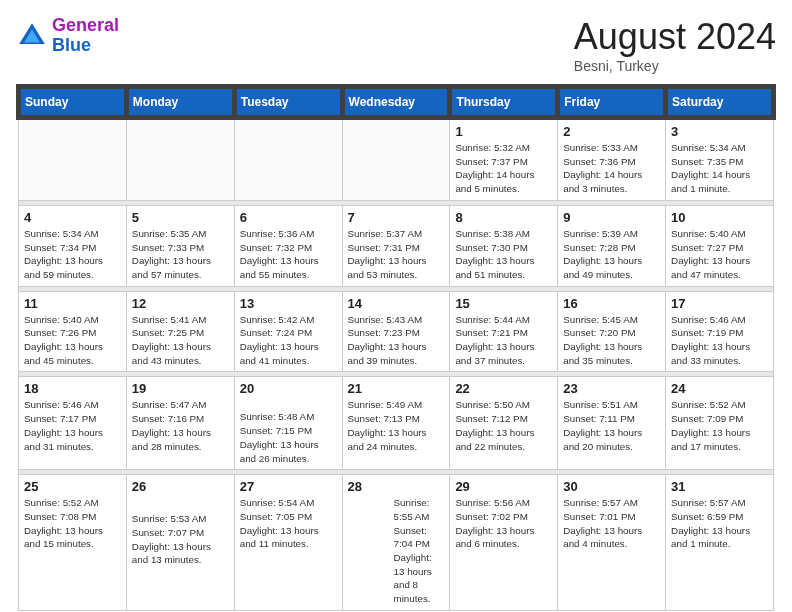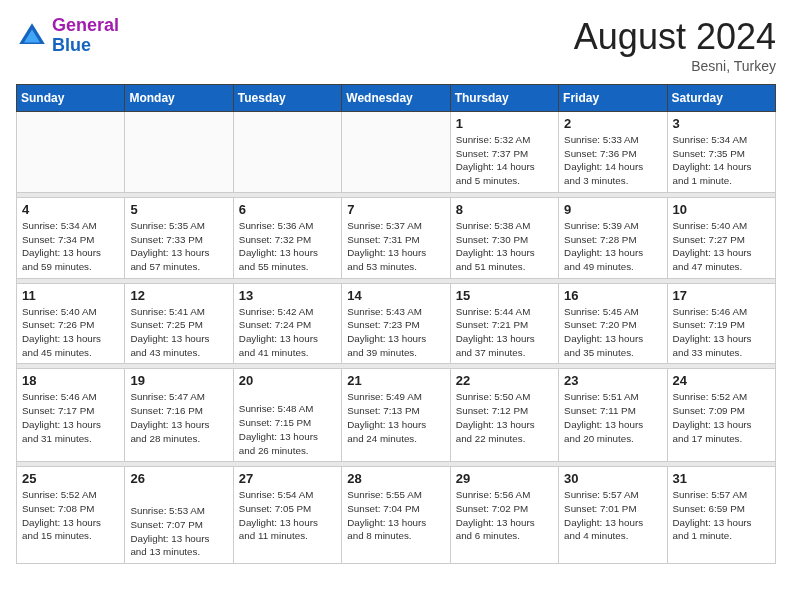--- a/index.html
+++ b/index.html
@@ -34,21 +34,21 @@
     .logo-blue {
       font-size: 18px;
       font-weight: bold;
       color: #1565c0;
     }
     .logo-icon {
       width: 32px;
       height: 32px;
     }
     .title-block {
-      text-align: right;
+      text-align: left;
     }
     .month-year {
       font-size: 36px;
       font-weight: normal;
       color: #222;
     }
     .location {
       font-size: 14px;
       color: #555;
     }
@@ -57,21 +57,21 @@
       border-collapse: collapse;
       font-size: 10.5px;
     }
     .calendar th {
       background: #1565c0;
       color: #fff;
       padding: 6px 4px;
       text-align: left;
       font-size: 12px;
       font-weight: bold;
-      border: 1px solid #404040;
+      border: 5px solid #404040;
     }
     .calendar td {
       border: 1px solid #ccc;
       vertical-align: top;
       padding: 4px 5px;
       width: calc(100% / 7);
       min-height: 80px;
       height: 80px;
     }
     .calendar td.empty {
@@ -337,21 +337,21 @@
         </td>
         <td>
           <div class="day-number">27</div>
           <div class="day-info" style="white-space: pre-line;">Sunrise: 5:54 AM
 Sunset: 7:05 PM
 Daylight: 13 hours
 and 11 minutes.</div>
         </td>
         <td>
           <div class="day-number">28</div>
-          <div class="day-info" style="white-space: pre-line;">Sunrise: 5:55 AM
+          <div class="day-info" style="white-space: pre-line; margin-left: 46px;">Sunrise: 5:55 AM
 Sunset: 7:04 PM
 Daylight: 13 hours
 and 8 minutes.</div>
         </td>
         <td>
           <div class="day-number">29</div>
           <div class="day-info" style="white-space: pre-line;">Sunrise: 5:56 AM
 Sunset: 7:02 PM
 Daylight: 13 hours
 and 6 minutes.</div>

